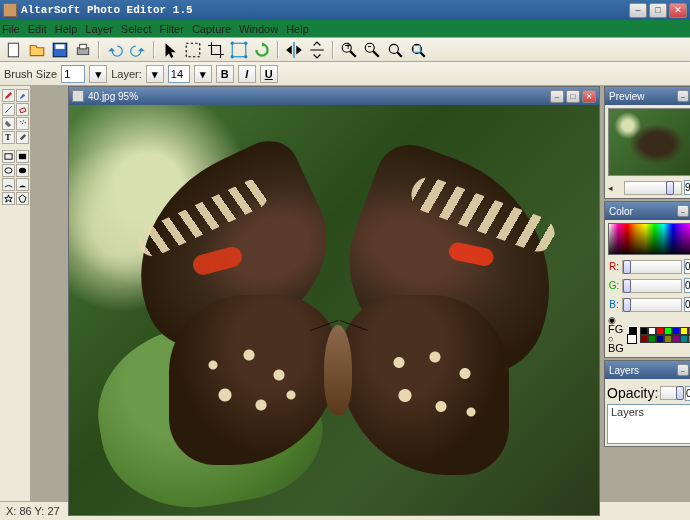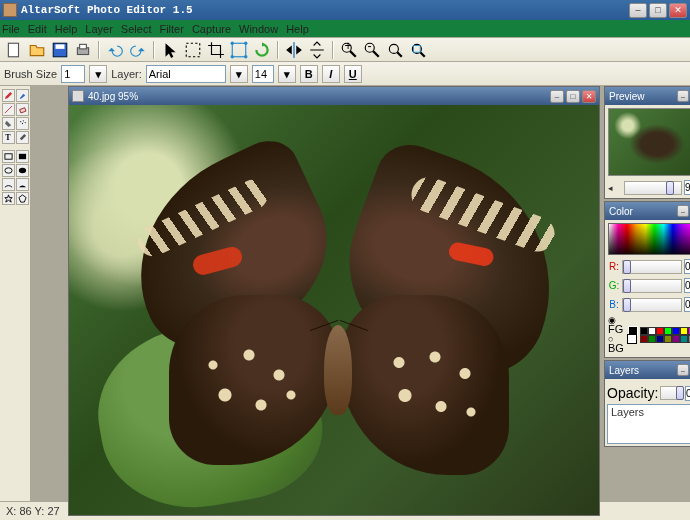--- a/index.html
+++ b/index.html
@@ -209,21 +209,20 @@
         <rect x="4" y="4" width="6" height="6" fill="none" stroke="#28c" stroke-width="0.8"></rect>
       </svg>
     </div>
 </div>
 
 <div class="toolbar2">
   <label>Brush Size</label>
   <input style="width: 24px;" value="1">
   <div class="mbtn">▾</div>
   <label>Layer:</label>
-  <input style="width: 80px;" value="Arial">
   <div class="mbtn">▾</div>
   <input style="width: 22px;" value="14">
   <div class="mbtn">▾</div>
   <div class="mbtn">B</div>
   <div class="mbtn" style="font-style:italic">I</div>
   <div class="mbtn" style="text-decoration:underline">U</div>
 </div>
 
 <div class="workspace">
 

